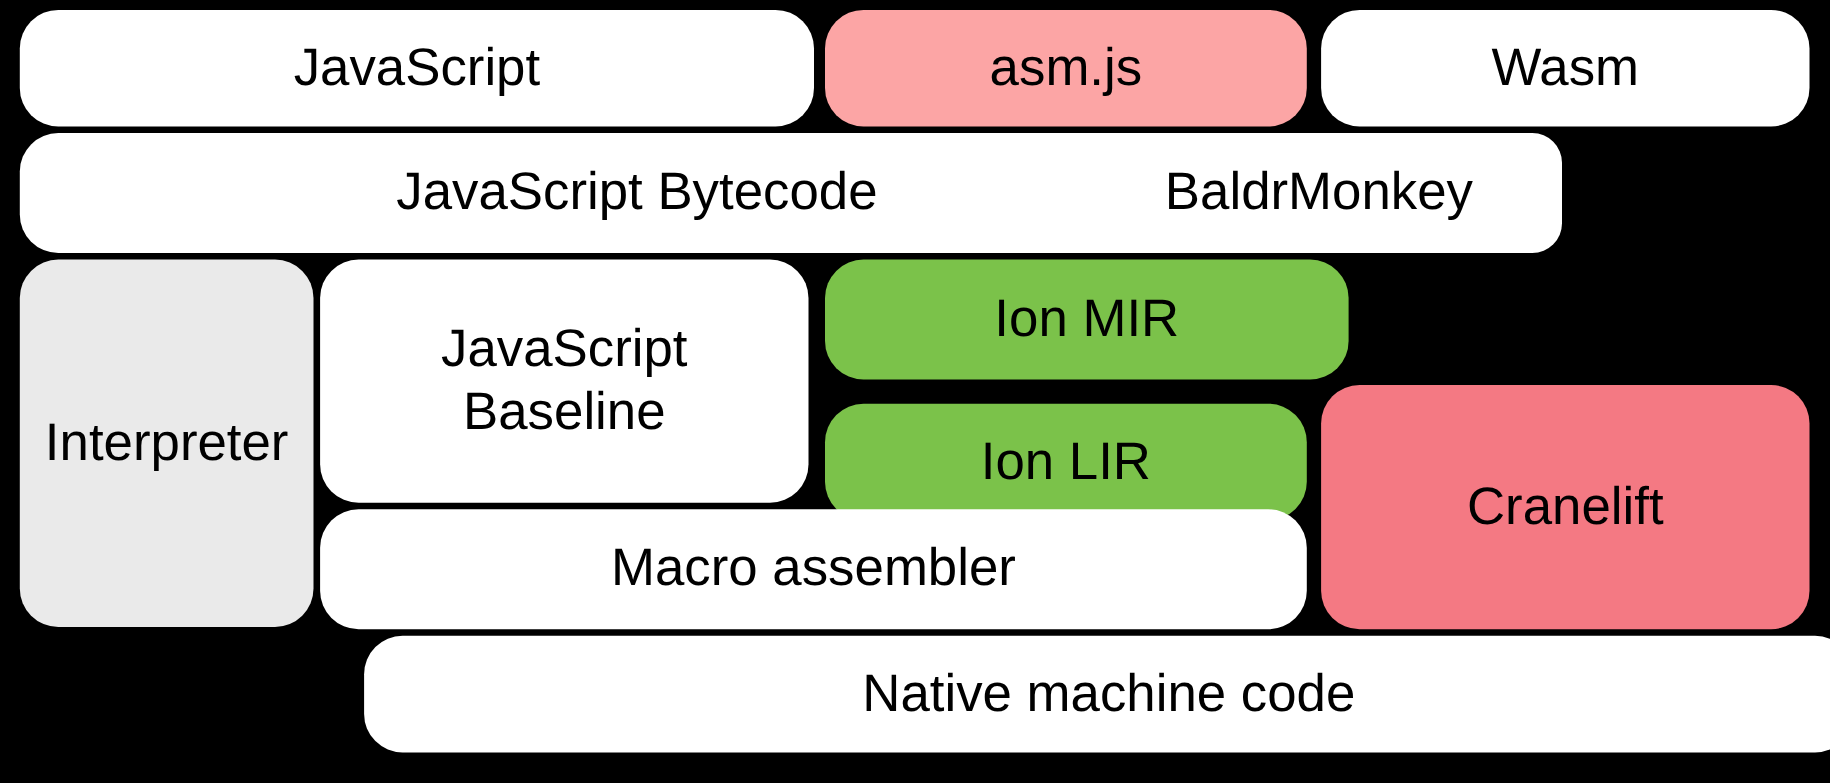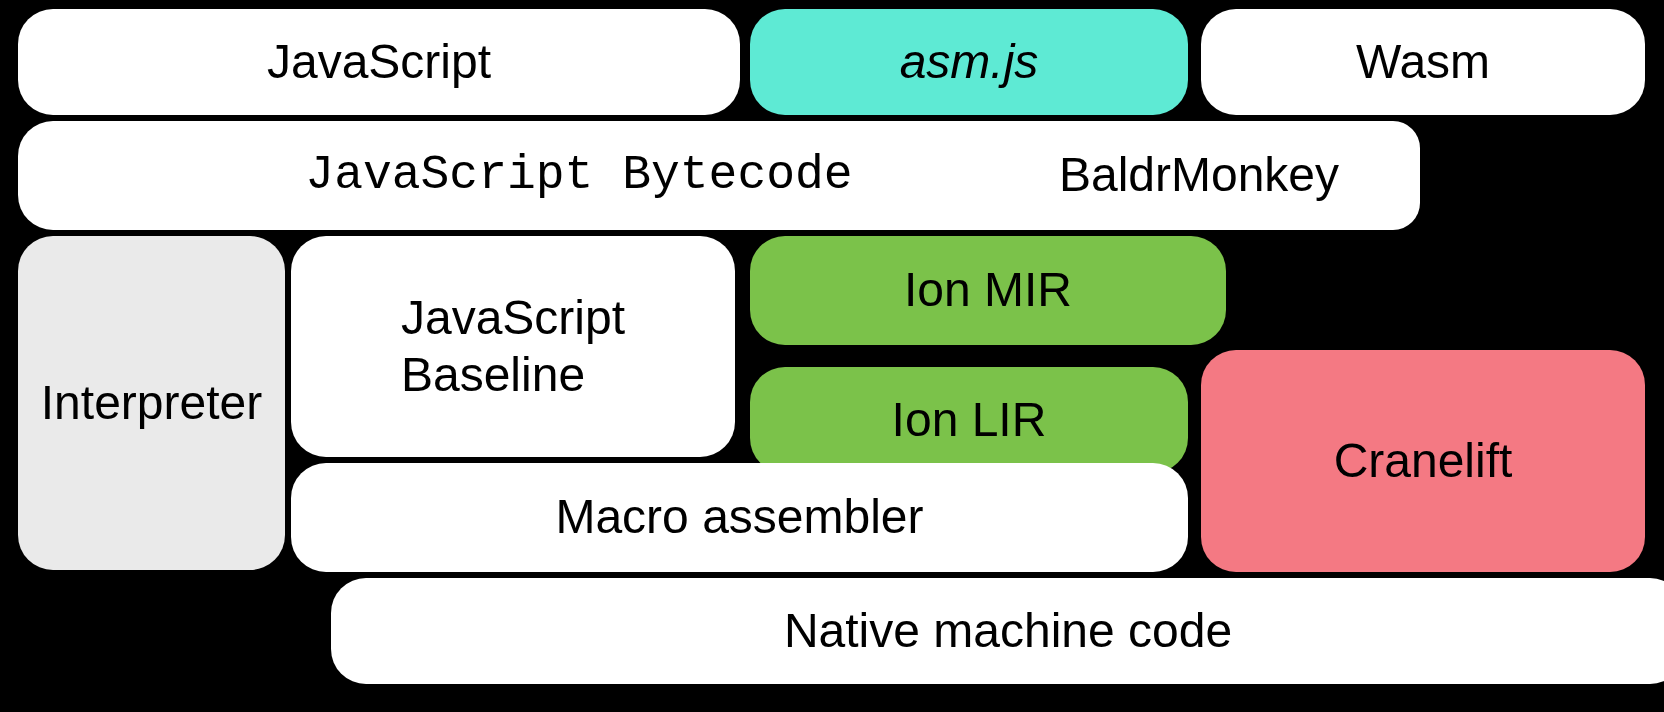--- a/index.html
+++ b/index.html
@@ -21,47 +21,48 @@
     display: flex;
     align-items: center;
     justify-content: center;
     box-sizing: border-box;
     background: #ffffff;
   }
   .box .label {
     color: #000000;
     font-size: 48px;
     line-height: 1.18;
+    text-align: center;
     white-space: pre-line;
     letter-spacing: 0px;
   }
   
   .b-javascript        { left: 18px;   top: 9px;   width: 722px;  height: 106px; }
   .b-asmjs             { left: 750px;  top: 9px;   width: 438px;  height: 106px; }
   .b-wasm              { left: 1201px; top: 9px;   width: 444px;  height: 106px; }
-  .b-js-bytecode       { left: 18px;   top: 121px; width: 1122px;  height: 109px; font-family: Liberation Mono, monospace; }
+  .b-js-bytecode       { left: 18px;   top: 121px; width: 1122px;  height: 109px; }
   .b-baldrmonkey       { left: 978px;  top: 121px; width: 442px;  height: 109px; border-radius: 27px; }
   .b-interpreter       { left: 18px;   top: 236px; width: 267px;  height: 334px; }
   .b-js-baseline       { left: 291px;  top: 236px; width: 444px;  height: 221px; }
   .b-ion-mir           { left: 750px;  top: 236px; width: 476px;  height: 109px; }
   .b-ion-lir           { left: 750px;  top: 367px; width: 438px;  height: 106px; }
   .b-cranelift         { left: 1201px; top: 350px; width: 444px;  height: 222px; }
   .b-macro-assembler   { left: 291px;  top: 463px; width: 897px;  height: 109px; }
   .b-native-machine    { left: 291px;  top: 578px; width: 1354px; height: 106px; }
 </style>
 </head>
 <body>
 
 <div class="stage">
 
   <div class="box b-javascript" style="background-color: rgb(255, 255, 255);">
     <span class="label">JavaScript</span>
   </div>
 
-  <div class="box b-asmjs" style="background-color: #5eead4; font-style: italic;">
+  <div class="box b-asmjs" style="background-color: #fca5a5;">
     <span class="label">asm.js</span>
   </div>
 
   <div class="box b-wasm" style="background-color: rgb(255, 255, 255);">
     <span class="label">Wasm</span>
   </div>
 
   <div class="box b-js-bytecode" style="background-color: rgb(255, 255, 255);">
     <span class="label">JavaScript Bytecode</span>
   </div>

